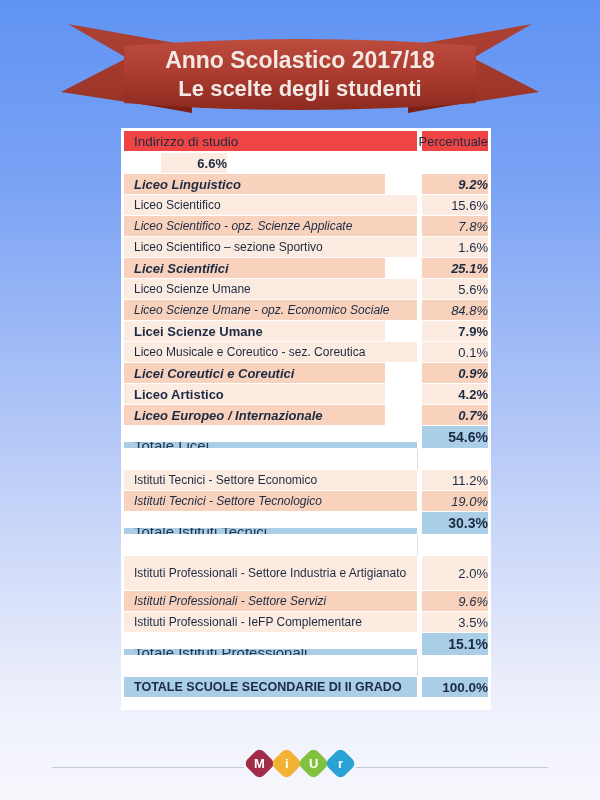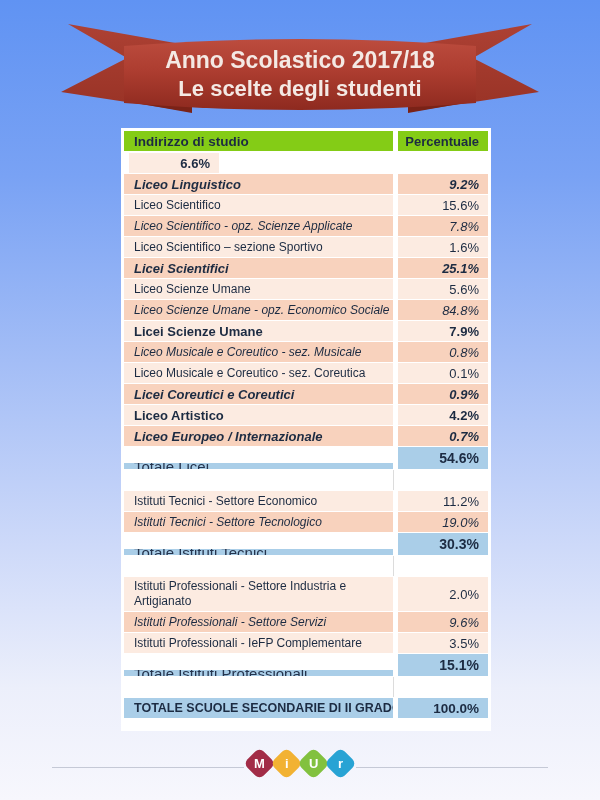--- a/index.html
+++ b/index.html
@@ -13,31 +13,31 @@
   .ribbon-title{fill:#f4e9e4;font-family:"Liberation Sans",sans-serif;font-weight:700;}
   
   .table-panel{
     position:absolute;left:121px;top:128px;width:370px;
     background:#ffffff;padding:3px;box-sizing:border-box;
   }
   .row{display:flex;margin-bottom:1px;color:#1c2b42;}
   .row:last-child{margin-bottom:10px;justify-content:center;}
   .cell{display:flex;align-items:center;box-sizing:border-box;}
   .cell.label{flex:1;padding-left:10px;font-size:12px;white-space:nowrap;overflow:hidden;}
-  .cell.value{width:90px;justify-content:flex-end;padding-right:9px;font-size:13px;}
+  .cell.value{width:66px;justify-content:flex-end;padding-right:0;font-size:13px;}
   .vsep{width:5px;background:#ffffff;}
   .row.header{height:29px;margin-bottom:2px;}
-  .row.header .cell{background:#84cc16;font-weight:700;}
+  .row.header .cell{background:#ef4444;font-weight:400;}
   .row.header .cell.label{font-size:13.5px;}
   .row.header .cell.value{font-size:13px;}
   .row.row{height:20px;}
   .row.light .cell{background:#fcebe1;}
   .row.dark .cell{background:#f8d2bd;font-style:italic;}
   .row.bold .cell.label{font-size:13px;font-weight:700;}
-  .row.bold .cell.value{font-weight:700;}
+  .row.bold .cell.value{font-weight:700;margin-left:32px;}
   .row.tall{height:34px;}
   .row.tall .cell.label{white-space:normal;line-height:1.25;}
   .row.total{height:22px;}
   .row.total .cell{background:#aacee8;}
   .row.total .cell.label{font-size:15px;color:#24344e;margin-top:16px;}
   .row.total .cell.value{font-size:14px;font-weight:bold;}
   .row.gap{height:20px;}
   .row.gap .cell{background:#ffffff;}
   .row.gap .vsep{border-left:1px solid #dcdcdc;box-sizing:border-box;}
   .row.grand{height:20px;}
@@ -134,25 +134,20 @@
         <div class="row row dark">
           <div class="cell label">Liceo Scienze Umane - opz. Economico Sociale</div>
           <div class="vsep"></div>
           <div class="cell value">84.8%</div>
         </div>
         <div class="row row light bold">
           <div class="cell label">Licei Scienze Umane</div>
           <div class="vsep"></div>
           <div class="cell value">7.9%</div>
         </div>
-        <div class="row row dark">
-          <div class="cell label">Liceo Musicale e Coreutico - sez. Musicale</div>
-          <div class="vsep"></div>
-          <div class="cell value">0.8%</div>
-        </div>
         <div class="row row light">
           <div class="cell label">Liceo Musicale e Coreutico - sez. Coreutica</div>
           <div class="vsep"></div>
           <div class="cell value">0.1%</div>
         </div>
         <div class="row row dark bold">
           <div class="cell label">Licei Coreutici e Coreutici</div>
           <div class="vsep"></div>
           <div class="cell value">0.9%</div>
         </div>

